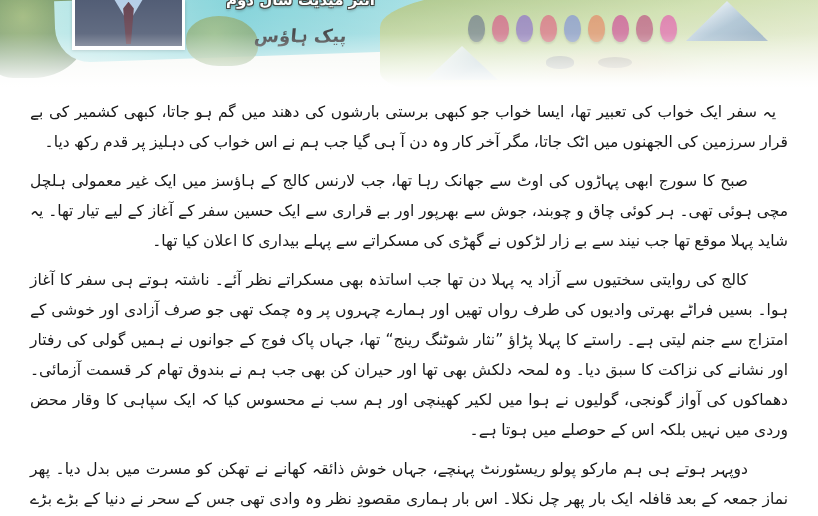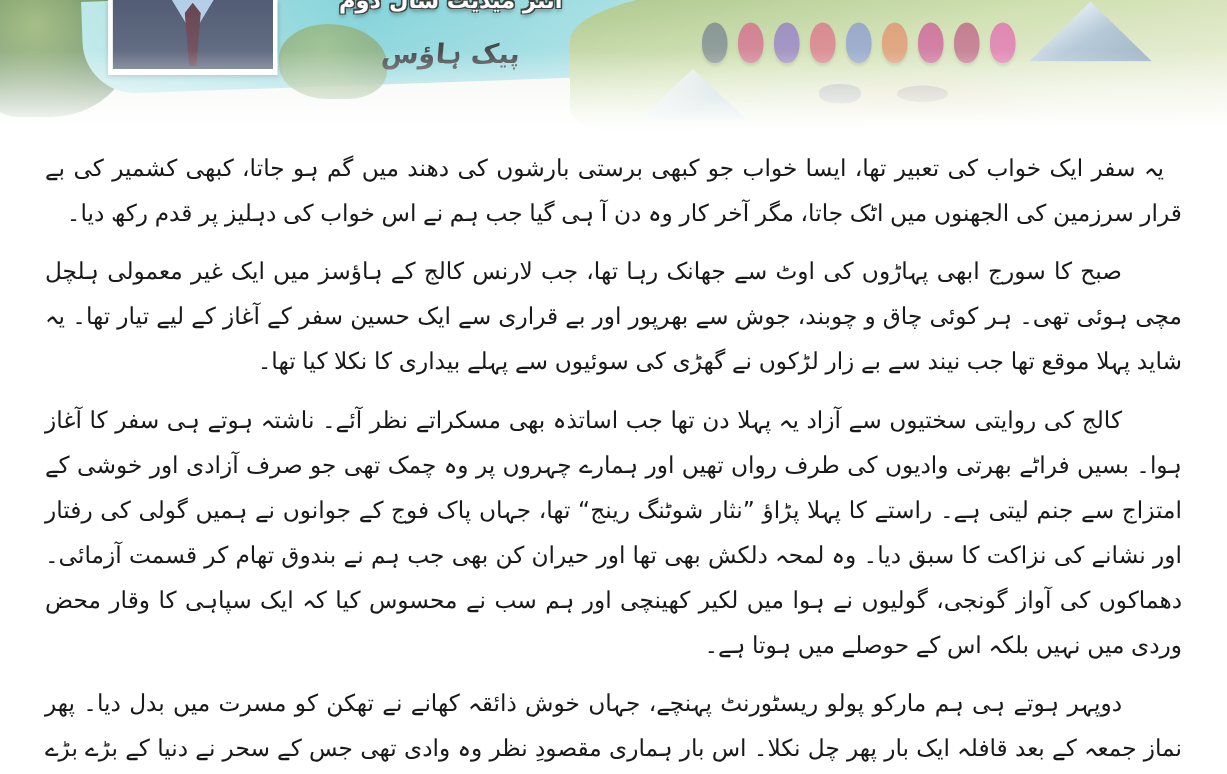--- a/index.html
+++ b/index.html
@@ -106,19 +106,19 @@
     </div>
 
     <div class="author-line">انٹر میڈیٹ سال دوم</div>
     <div class="house-label">پیک ہاؤس</div>
 
     <div class="fade"></div>
   </header>
 
   <main class="article">
     <p class="p-first">یہ سفر ایک خواب کی تعبیر تھا، ایسا خواب جو کبھی برستی بارشوں کی دھند میں گم ہو جاتا، کبھی کشمیر کی بے قرار سرزمین کی الجھنوں میں اٹک جاتا، مگر آخر کار وہ دن آ ہی گیا جب ہم نے اس خواب کی دہلیز پر قدم رکھ دیا۔</p>
-    <p>صبح کا سورج ابھی پہاڑوں کی اوٹ سے جھانک رہا تھا، جب لارنس کالج کے ہاؤسز میں ایک غیر معمولی ہلچل مچی ہوئی تھی۔ ہر کوئی چاق و چوبند، جوش سے بھرپور اور بے قراری سے ایک حسین سفر کے آغاز کے لیے تیار تھا۔ یہ شاید پہلا موقع تھا جب نیند سے بے زار لڑکوں نے گھڑی کی سوئیوں سے پہلے بیداری کا نکلا کیا تھا۔</p>
+    <p>صبح کا سورج ابھی پہاڑوں کی اوٹ سے جھانک رہا تھا، جب لارنس کالج کے ہاؤسز میں ایک غیر معمولی ہلچل مچی ہوئی تھی۔ ہر کوئی چاق و چوبند، جوش سے بھرپور اور بے قراری سے ایک حسین سفر کے آغاز کے لیے تیار تھا۔ یہ شاید پہلا موقع تھا جب نیند سے بے زار لڑکوں نے گھڑی کی مسکراتے سے پہلے بیداری کا اعلان کیا تھا۔</p>
     <p>کالج کی روایتی سختیوں سے آزاد یہ پہلا دن تھا جب اساتذہ بھی مسکراتے نظر آئے۔ ناشتہ ہوتے ہی سفر کا آغاز ہوا۔ بسیں فراٹے بھرتی وادیوں کی طرف رواں تھیں اور ہمارے چہروں پر وہ چمک تھی جو صرف آزادی اور خوشی کے امتزاج سے جنم لیتی ہے۔ راستے کا پہلا پڑاؤ ”نثار شوٹنگ رینج“ تھا، جہاں پاک فوج کے جوانوں نے ہمیں گولی کی رفتار اور نشانے کی نزاکت کا سبق دیا۔ وہ لمحہ دلکش بھی تھا اور حیران کن بھی جب ہم نے بندوق تھام کر قسمت آزمائی۔ دھماکوں کی آواز گونجی، گولیوں نے ہوا میں لکیر کھینچی اور ہم سب نے محسوس کیا کہ ایک سپاہی کا وقار محض وردی میں نہیں بلکہ اس کے حوصلے میں ہوتا ہے۔</p>
     <p>دوپہر ہوتے ہی ہم مارکو پولو ریسٹورنٹ پہنچے، جہاں خوش ذائقہ کھانے نے تھکن کو مسرت میں بدل دیا۔ پھر نماز جمعہ کے بعد قافلہ ایک بار پھر چل نکلا۔ اس بار ہماری مقصودِ نظر وہ وادی تھی جس کے سحر نے دنیا کے بڑے بڑے سیاحوں کو مبہوت کر رکھا ہے، یعنی وادی کیرن۔ بس کے شیشوں سے</p>
 
   </main>
 
 </div>
 
 </body></html>

